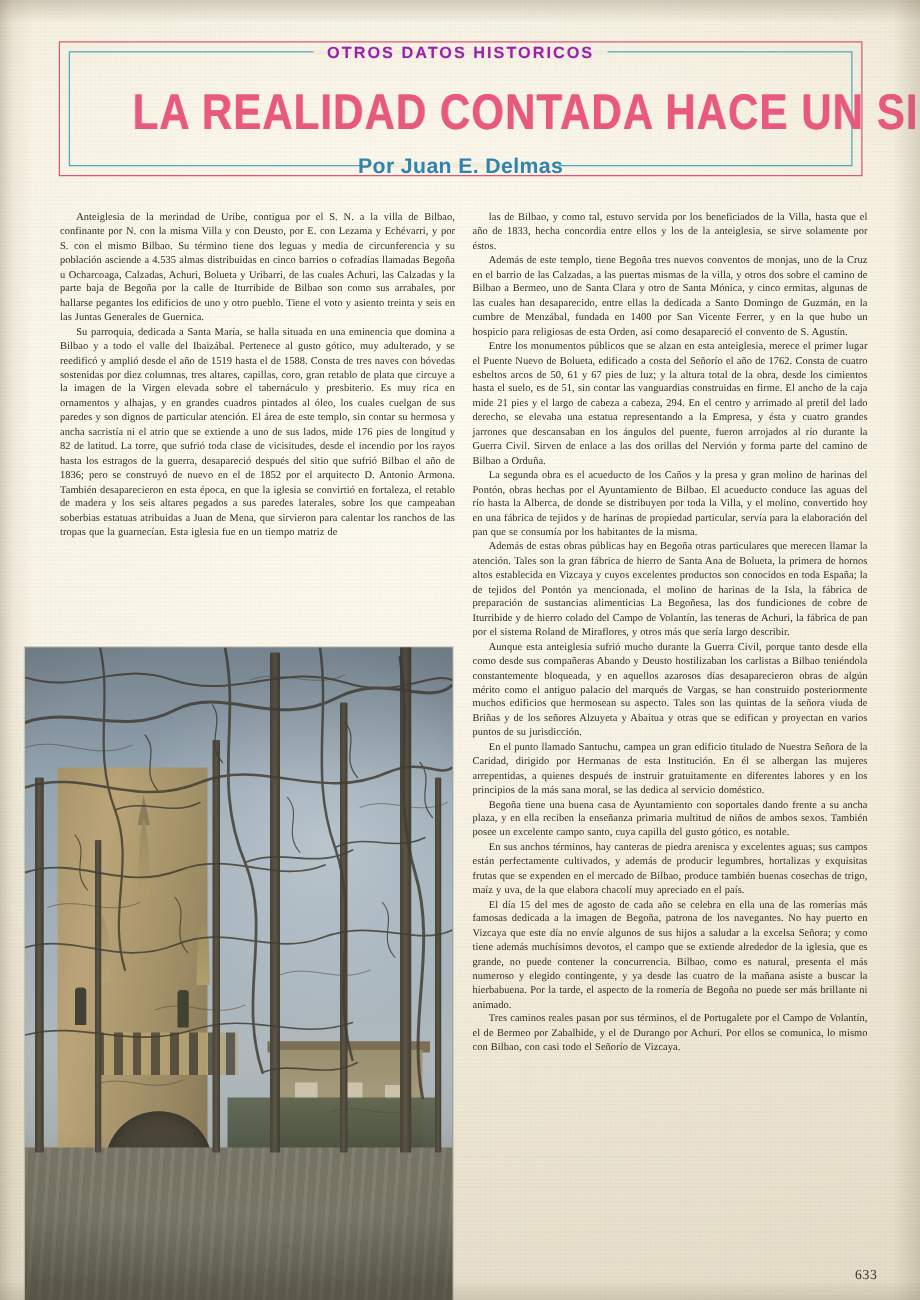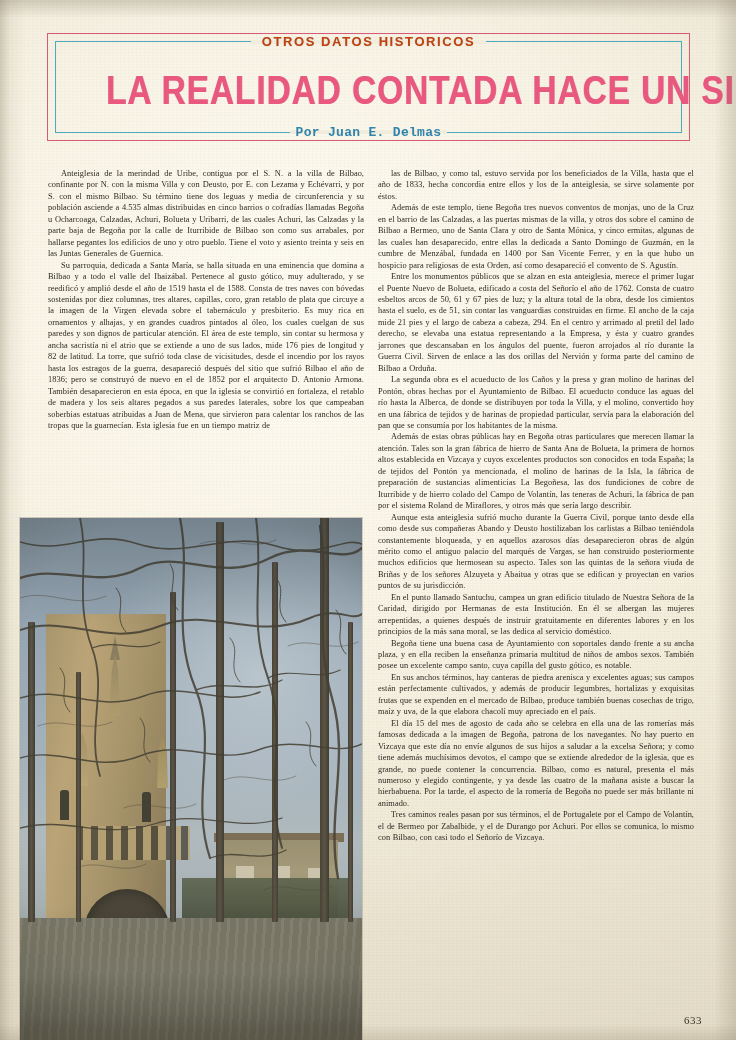--- a/index.html
+++ b/index.html
@@ -43,35 +43,35 @@
     border:1.2px solid #4ea9bf;
     box-sizing:border-box;
   }
   .kicker-wrap{
     position:absolute;left:0;right:0;top:-9px;height:18px;
     display:flex;align-items:center;justify-content:center;
   }
   .kicker{
     font-family:"Liberation Sans", sans-serif;
     font-weight:bold;font-size:13px;letter-spacing:1.6px;
-    color:#c2410c;background:transparent;
+    color:#a21caf;background:transparent;
     padding:0 11px;line-height:18px;white-space:nowrap;
     text-shadow:0 0 1px rgba(90,150,180,.35);
   }
   .kicker-mask{
     position:absolute;top:-1px;height:4px;
     background:linear-gradient(180deg,#f3edde,#f1ebdb);
   }
   .byline-wrap{
     position:absolute;left:0;right:0;bottom:-10px;height:19px;
     display:flex;align-items:center;justify-content:center;
   }
   .byline{
-    font-family:Liberation Mono, monospace;
-    font-weight:bold;font-size:13px;letter-spacing:.3px;
+    font-family:Liberation Sans, sans-serif;
+    font-weight:bold;font-size:17px;letter-spacing:.3px;
     color:#2f84ad;padding:0 13px;line-height:19px;white-space:nowrap;
   }
   #headline{
     position:absolute;left:0;right:0;top:26px;
     text-align:center;
     font-family:"Liberation Sans", sans-serif;
     font-weight:bold;
     font-size:40px;
     line-height:44px;
     letter-spacing:1px;

